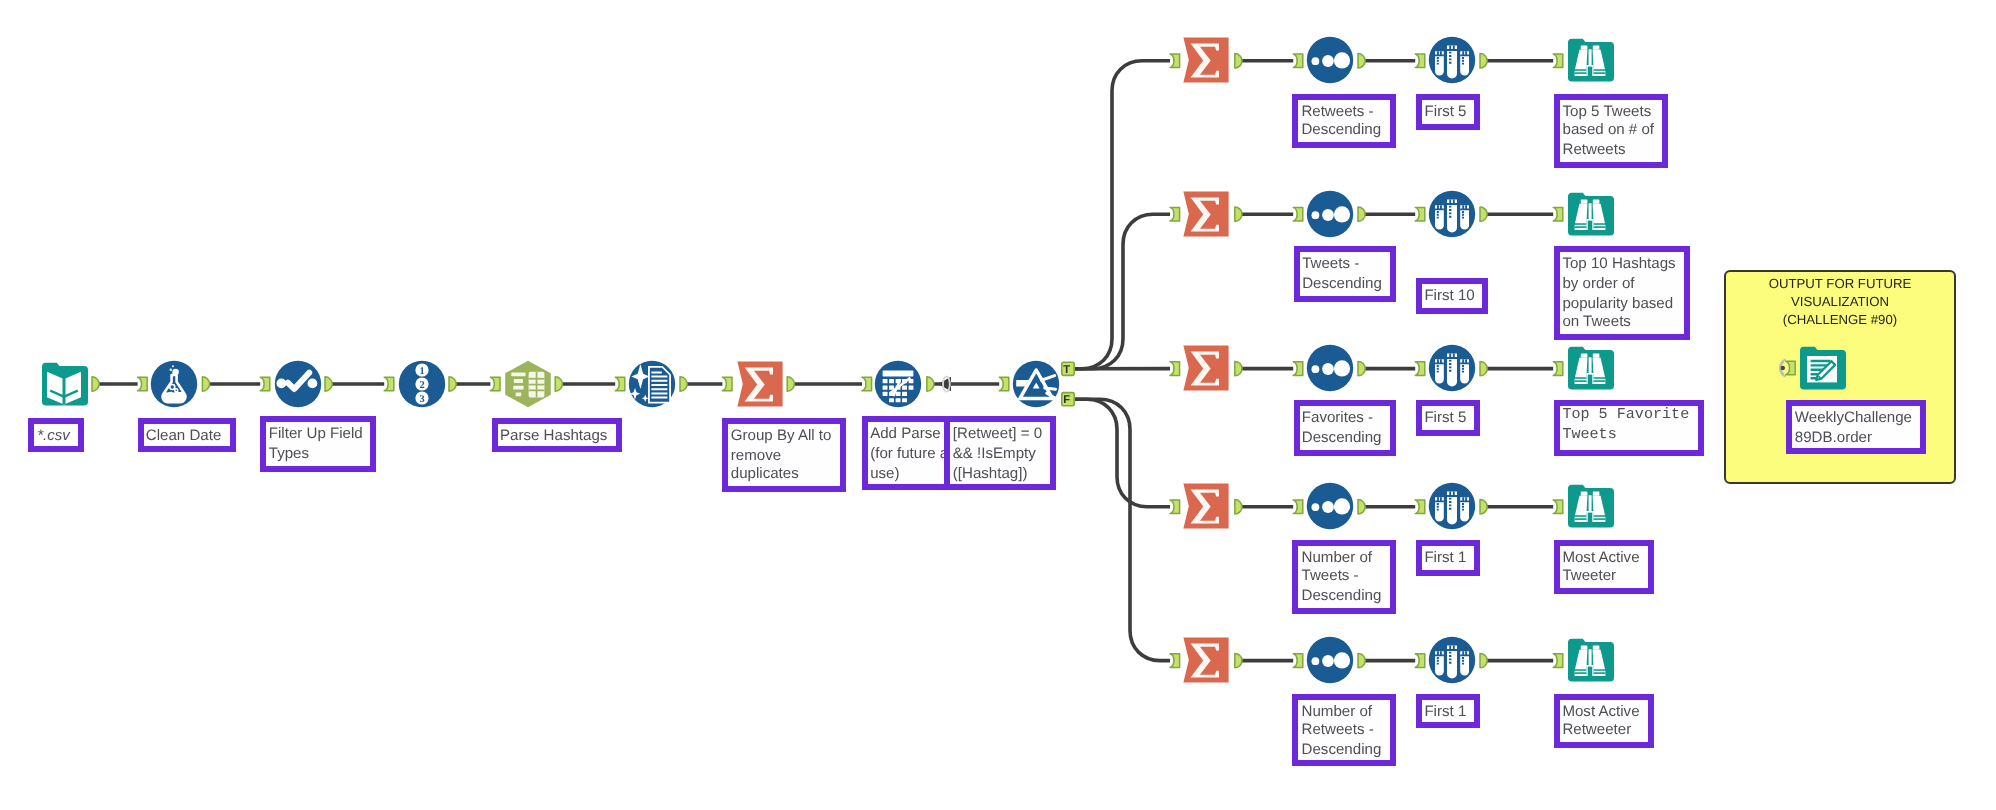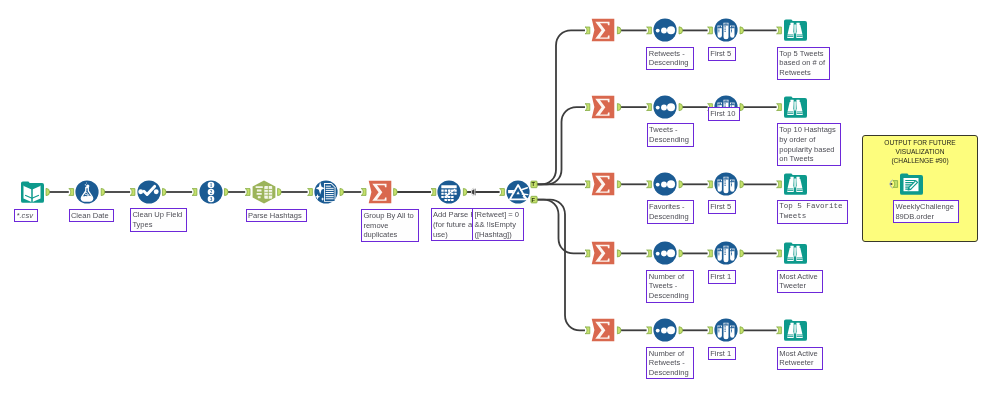--- a/index.html
+++ b/index.html
@@ -1,20 +1,20 @@
 <!DOCTYPE html>
 <html><head>
 <meta charset="utf-8">
 <style>
   html,body{margin:0;padding:0;}
   body{width:998px;height:405px;background:#fff;font-family:"Liberation Sans",sans-serif;overflow:hidden;}
   #canvas{position:absolute;left:0;top:0;width:998px;height:405px;background:#fff;}
   .tool{position:absolute;}
   .tool svg{display:block;}
-  .label{position:absolute;background:#fefefe;border:1px solid #6d28d9;color:#4e4e56;font-size:7.55px;
+  .label{position:absolute;background:#fefefe;border:3px solid #6d28d9;color:#4e4e56;font-size:7.55px;
          line-height:9.55px;padding:1.1px 4.0px 1.1px 1.4px;white-space:pre;box-sizing:border-box;}
   .comment{position:absolute;background:#FDFD7D;border:1.5px solid #38382b;border-radius:3px;box-sizing:border-box;}
   .comment-text{position:absolute;text-align:center;font-size:6.6px;line-height:9.35px;color:#23231c;white-space:pre;}
   svg.layer{position:absolute;left:0;top:0;width:998px;height:405px;overflow:visible;pointer-events:none;}
 </style>
 </head>
 <body>
 
 <div id="canvas">
   <div id="overlay-layer">
@@ -252,21 +252,21 @@
       </div>
       <div class="label" style="left: 68.5px; top: 208.6px;">Clean Date</div>
       <div class="tool" style="left: 136.5px; top: 180px; width: 24px; height: 24px;">
         <svg viewBox="0 0 24 24" width="24" height="24">
 <circle cx="12" cy="12" r="11.6" fill="#1B5B93"></circle>
 <circle cx="3.7" cy="11.7" r="2.45" fill="#ffffff"></circle>
 <circle cx="19.2" cy="11.7" r="2.45" fill="#ffffff"></circle>
 <path d="M6.9 11.3l3.2 3.2 7.5-8.1" fill="none" stroke="#ffffff" stroke-width="3.0" stroke-linecap="round" stroke-linejoin="round"></path>
 </svg>
       </div>
-      <div class="label" style="left: 130px; top: 208.3px;">Clean Up Field
+      <div class="label" style="left: 130px; top: 208.3px;">Filter Up Field
 Types</div>
       <div class="tool" style="left: 198.5px; top: 180px; width: 24px; height: 24px;">
         <svg viewBox="0 0 24 24" width="24" height="24">
 <circle cx="12" cy="12" r="11.6" fill="#1B5B93"></circle>
 <circle cx="12" cy="5.0" r="3.3" fill="#ffffff"></circle>
 <circle cx="12" cy="12.0" r="3.3" fill="#ffffff"></circle>
 <circle cx="12" cy="19.0" r="3.3" fill="#ffffff"></circle>
 <text x="12" y="7.15" font-family="Liberation Serif, serif" font-weight="bold" font-size="5.2" text-anchor="middle" fill="#1B5B93">1</text>
 <text x="12" y="14.15" font-family="Liberation Serif, serif" font-weight="bold" font-size="5.2" text-anchor="middle" fill="#1B5B93">2</text>
 <text x="12" y="21.15" font-family="Liberation Serif, serif" font-weight="bold" font-size="5.2" text-anchor="middle" fill="#1B5B93">3</text>
@@ -438,21 +438,21 @@
 </g>
 <g stroke="#1B5B93" stroke-width="0.95" fill="none">
   <path d="M3.5 9.7h4.4M16.1 9.7h4.4M9.5 7.0h5.0"></path>
   <path d="M5.0 7.6v2.1M6.45 7.6v2.1M11.1 4.8v2.2M12.9 4.8v2.2M17.6 7.6v2.1M19.05 7.6v2.1"></path>
   <path d="M4.4 11.0h1.0M4.4 12.4h1.0M4.4 13.8h1.0"></path>
   <path d="M10.5 8.3h1.2M10.5 10.0h1.2M10.5 11.7h1.2M10.5 13.4h1.2"></path>
   <path d="M17.0 11.0h1.0M17.0 12.4h1.0M17.0 13.8h1.0"></path>
 </g>
 </svg>
       </div>
-      <div class="label" style="left: 707.8px; top: 107px;">First 10</div>
+      <div class="label" style="left: 707.8px; top: 139px;">First 10</div>
       <div class="tool" style="left: 783px; top: 95.1px; width: 24px; height: 24px;">
         <svg viewBox="0 0 24 24" width="24" height="24">
 <path d="M1.0 3.3a1.9 1.9 0 0 1 1.9-1.9h5.5l1.3 1.6h12.4a1.9 1.9 0 0 1 1.9 1.9v16.0a1.9 1.9 0 0 1-1.9 1.9H2.9a1.9 1.9 0 0 1-1.9-1.9z" fill="#0D9A8C"></path>
 <g fill="#ffffff">
   <rect x="7.4" y="4.7" width="3.3" height="2.2" rx="0.3"></rect>
   <rect x="13.4" y="4.7" width="3.3" height="2.2" rx="0.3"></rect>
   <path d="M6.7 6.9h4.0l-0.5 9.7H4.5z"></path>
   <path d="M17.3 6.9h-4.0l0.5 9.7h5.7z"></path>
   <rect x="4.3" y="17.4" width="5.9" height="2.6"></rect>
   <rect x="13.8" y="17.4" width="5.9" height="2.6"></rect>

